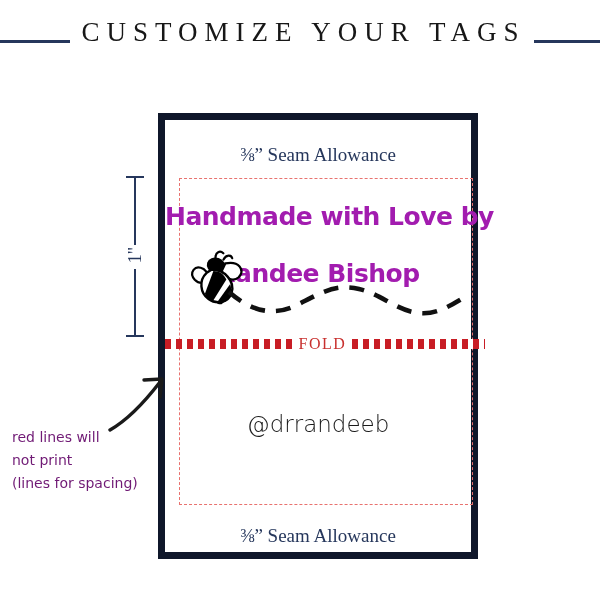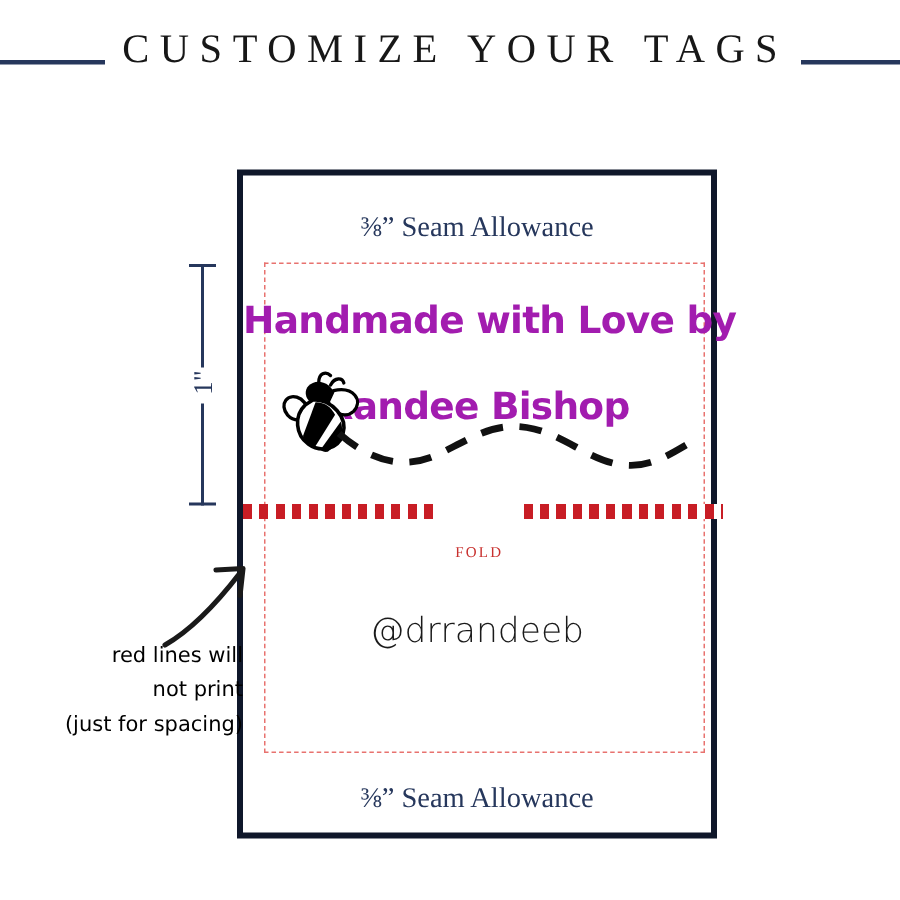--- a/index.html
+++ b/index.html
@@ -79,21 +79,21 @@
     transform:rotate(-90deg);
     font-family:"Liberation Serif", serif;
     font-size:18px;color:#26375c;
     white-space:nowrap;
   }
 
   
   #tag-card{
     position:absolute;left:158px;top:113px;width:320px;height:446px;
     background:#ffffff;
-    border:4px solid #0f172a;
+    border:7px solid #0f172a;
     box-sizing:border-box;
   }
   .seam-label{
     position:absolute;left:0;width:100%;
     text-align:center;
     font-family:"Liberation Serif", serif;
     font-size:19px;color:#26375c;
     white-space:nowrap;
   }
   #seam-top{top:24px;}
@@ -116,24 +116,23 @@
     background:repeating-linear-gradient(to right,#c81d25 0px,#c81d25 6px,#ffffff 6px,#ffffff 11px);
   }
   #fold-dashes-right{
     position:absolute;left:187px;top:0;height:10px;width:133px;
     background:repeating-linear-gradient(to right,#c81d25 0px,#c81d25 6px,#ffffff 6px,#ffffff 11px);
   }
   #fold-label{
     position:absolute;left:128px;top:-2px;width:59px;height:14px;
     text-align:center;
     font-family:"Liberation Serif", serif;
-    font-size:10px;color:#c8302e;letter-spacing:1.5px;line-height:14px;
+    font-size:16px;color:#c8302e;letter-spacing:1.5px;line-height:14px;
     background:#ffffff;
     white-space:nowrap;
-    margin-top:28px;
   }
 
   
   .tag-script{
     position:absolute;left:0;width:100%;
     text-align:center;
     font-family:"DejaVu Sans", sans-serif;
     font-weight:bold;
     color:#a21caf;
     white-space:nowrap;
@@ -152,24 +151,24 @@
 
   
   #bee-art{position:absolute;left:8px;top:125px;width:305px;height:85px;}
 
   
   #annotation{
     position:absolute;left:12px;top:368px;width:165px;height:140px;
   }
   #annotation-text{
     position:absolute;left:0;top:58px;width:150px;
-    text-align:right;
+    text-align:left;
     font-family:"DejaVu Sans", sans-serif;
     font-size:14px;
-    color:#000000;
+    color:#701a75;
     line-height:23px;
   }
   #annotation-text span{display:block;white-space:nowrap;}
   #annotation-arrow{position:absolute;left:96px;top:0px;width:70px;height:66px;}
 </style>
 </head>
 <body>
 
 <div class="stage">
 
@@ -232,17 +231,17 @@
   </div>
 
   <div id="annotation">
     <svg id="annotation-arrow" viewBox="0 0 70 66">
       <path d="M2,62 C16,54 32,40 52,14" stroke="#1a1a1a" stroke-width="3.4" fill="none" stroke-linecap="round"></path>
       <path d="M36,12 L54,11 L52,29" stroke="#1a1a1a" stroke-width="3.4" fill="none" stroke-linecap="round" stroke-linejoin="round"></path>
     </svg>
     <div id="annotation-text">
       <span>red lines will</span>
       <span>not print</span>
-      <span>(just for spacing)</span>
+      <span>(lines for spacing)</span>
     </div>
   </div>
 
 </div>
 
 </body></html>

